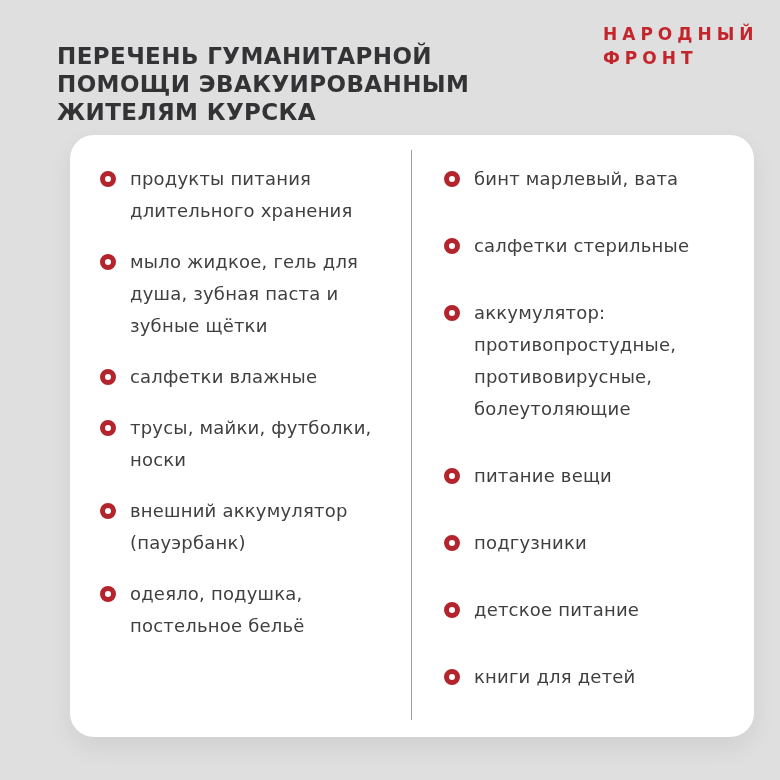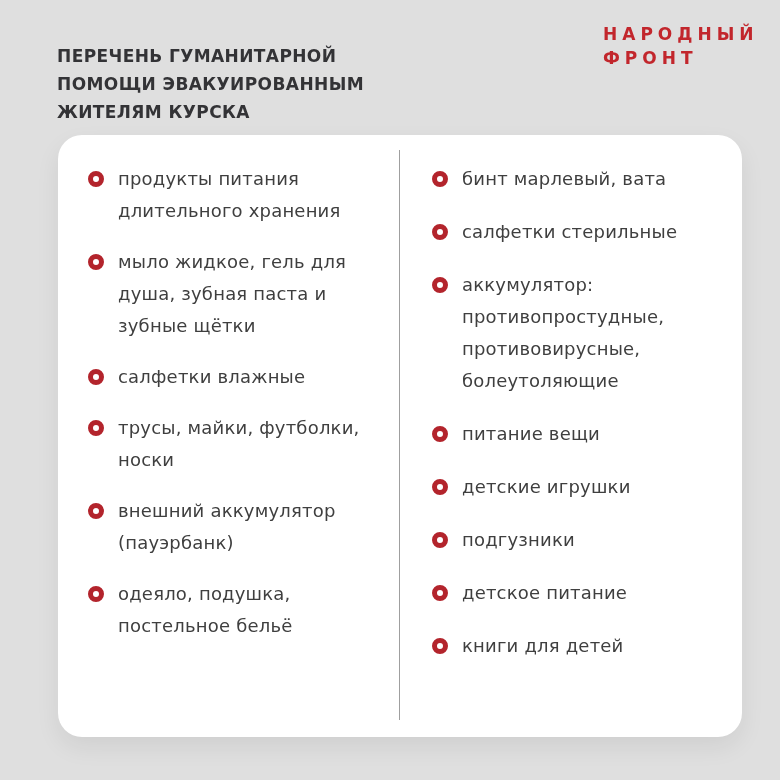--- a/index.html
+++ b/index.html
@@ -9,21 +9,21 @@
     font-family: "DejaVu Sans", "Liberation Sans", sans-serif;
     overflow: hidden;
     position: relative;
   }
   .stage { position: absolute; inset: 0; }
 
   
   .page-title {
     position: absolute;
     left: 57px; top: 42px;
-    font-size: 17px;
+    font-size: 23px;
     font-weight: bold;
     line-height: 28px;
     letter-spacing: 0.4px;
     color: #333336;
     text-transform: uppercase;
     white-space: pre-line;
   }
   .logo {
     position: absolute;
     left: 603px; top: 22px;
@@ -31,40 +31,40 @@
     font-weight: bold;
     line-height: 24px;
     letter-spacing: 5px;
     color: #c2262c;
     white-space: pre-line;
   }
 
   
   .card {
     position: absolute;
-    left: 58px; top: 135px;
+    left: 70px; top: 135px;
     width: 684px; height: 602px;
     background: #ffffff;
     border-radius: 24px;
     box-shadow: 0 10px 24px rgba(0,0,0,0.07);
     display: flex;
   }
   .col {
     display: flex;
     flex-direction: column;
   }
   .col-left {
     width: 341px;
     padding: 28px 14px 0 30px;
     row-gap: 19px;
   }
   .col-right {
     width: 342px;
     padding: 28px 14px 0 32px;
-    row-gap: 21px;
+    row-gap: 35px;
   }
   .divider {
     width: 1px;
     background: #9f9f9f;
     margin: 15px 0 17px 0;
   }
 
   
   .item {
     display: flex;
@@ -151,24 +151,20 @@
 противопростудные,
 противовирусные,
 болеутоляющие</span>
       </div>
       <div class="item">
         <span class="bullet"></span>
         <span class="item-text">питание вещи</span>
       </div>
       <div class="item">
         <span class="bullet"></span>
-        <span class="item-text">детские игрушки</span>
-      </div>
-      <div class="item">
-        <span class="bullet"></span>
         <span class="item-text">подгузники</span>
       </div>
       <div class="item">
         <span class="bullet"></span>
         <span class="item-text">детское питание</span>
       </div>
       <div class="item">
         <span class="bullet"></span>
         <span class="item-text">книги для детей</span>
       </div>

